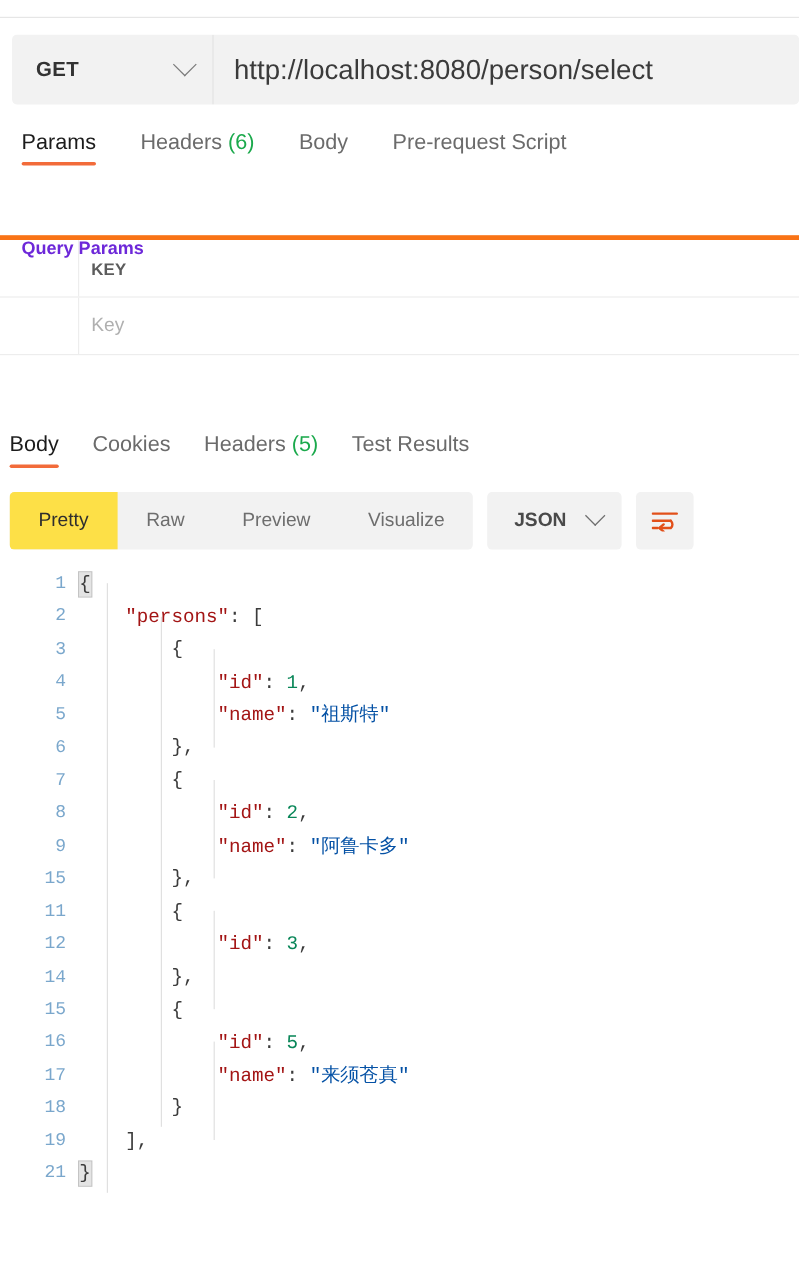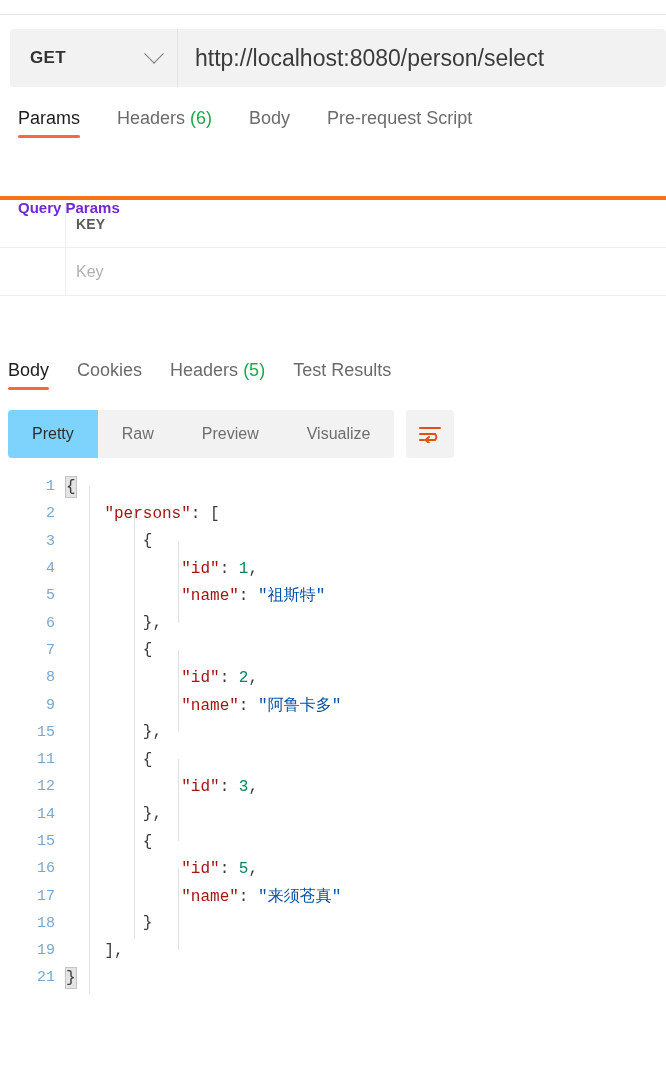--- a/index.html
+++ b/index.html
@@ -168,21 +168,21 @@
   }
   .seg {
     display: flex;
     align-items: center;
     padding: 0 24px;
     font-size: 16px;
     color: #6e6e6e;
     cursor: pointer;
   }
   .seg.active {
-    background: #7dd3fc;
+    background: #fde047;
     color: #2e2e2e;
   }
   .fmt-select {
     margin-left: 12px;
     height: 48px;
     background: #f2f2f2;
     border-radius: 4px;
     display: flex;
     align-items: center;
     padding: 0 16px 0 22px;
@@ -334,20 +334,24 @@
       <span>Raw</span>
     </div>
     <div class="seg">
       <span>Preview</span>
     </div>
     <div class="seg">
       <span>Visualize</span>
     </div>
   </div>
 
+  <div class="fmt-select">
+    <span class="fmt-label">JSON</span>
+    <span class="chev"></span>
+  </div>
 
   <div class="wrap-btn">
     <svg width="22" height="18" viewBox="0 0 22 18">
       <line x1="1" y1="3" x2="21" y2="3" stroke="#e2501a" stroke-width="2" stroke-linecap="round"></line>
       <line x1="1" y1="9" x2="16" y2="9" stroke="#e2501a" stroke-width="2" stroke-linecap="round"></line>
       <path d="M16 9 a4 4 0 0 1 0 6 H7" fill="none" stroke="#e2501a" stroke-width="2" stroke-linecap="round"></path>
       <path d="M10 12 L6.5 15 L10 18" fill="none" stroke="#e2501a" stroke-width="2" stroke-linecap="round" stroke-linejoin="round"></path>
       <line x1="1" y1="15" x2="5" y2="15" stroke="#e2501a" stroke-width="2" stroke-linecap="round"></line>
     </svg>
   </div>

